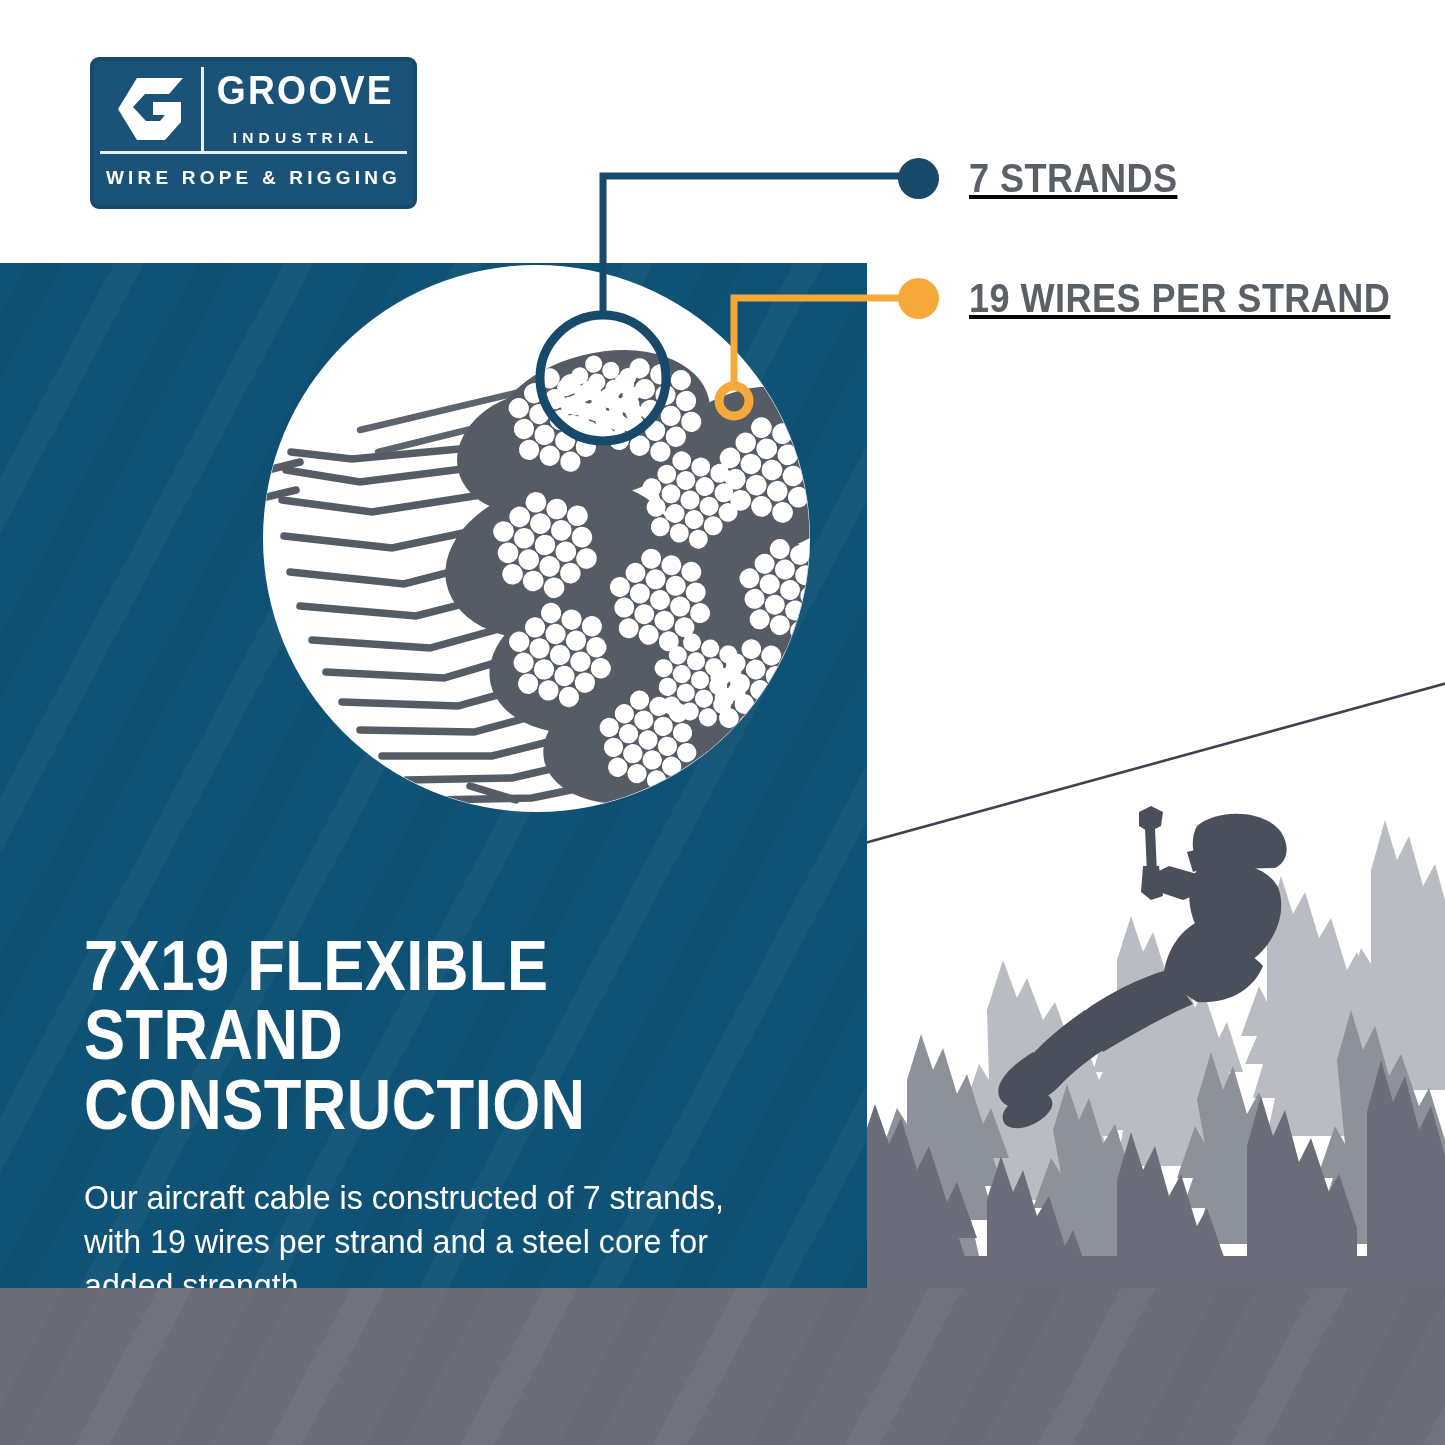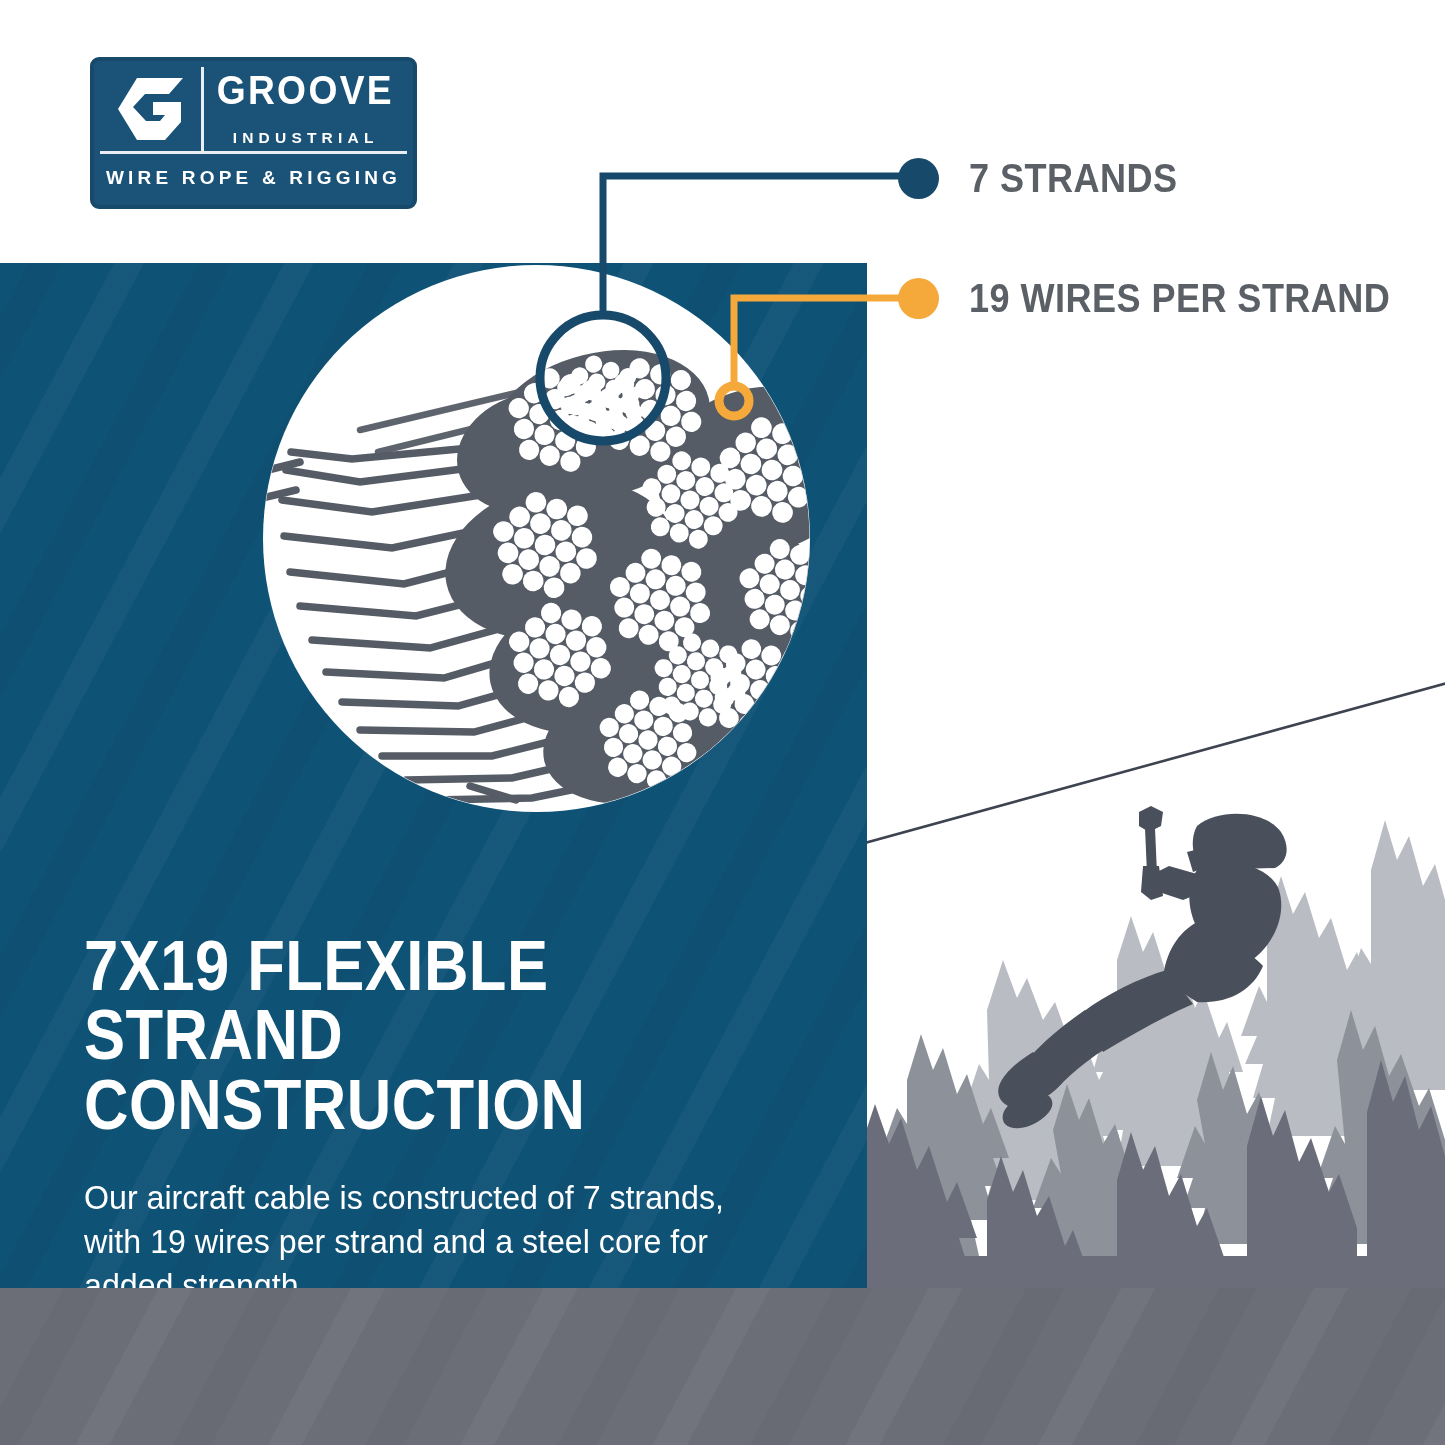--- a/index.html
+++ b/index.html
@@ -40,21 +40,21 @@
 
   
   .title-wrap{position:absolute;left:84px;top:884px;width:760px;margin-top:48px;}
   .title{color:#ffffff;font-weight:bold;font-size:70px;line-height:.99;
          letter-spacing:.5px;transform:scaleX(.88);transform-origin:left center;
          font-family:"Liberation Sans",sans-serif;white-space:pre-line;}
   .body-copy{color:#ffffff;font-size:33.5px;line-height:1.32;margin-top:36px;
              width:730px;transform:scaleX(.96);transform-origin:left top;}
 
   
-  .callout{position:absolute;display:flex;align-items:center;}
+  .callout{position:absolute;display:flex;align-items:center;text-decoration:underline;}
   .dot{border-radius:50%;flex:none;}
   .c-label{margin-left:30px;font-weight:bold;font-size:41px;letter-spacing:.5px;
            color:#5b6066;transform:scaleX(.88);transform-origin:left center;
            white-space:nowrap;}
 
   #callout-1{left:898px;top:155px;}
   #callout-1 .dot{width:41px;height:41px;background:#17496b;}
   #callout-2{left:898px;top:275px;}
   #callout-2 .dot{width:41px;height:41px;background:#f5a93a;}
   #callout-3{left:898px;top:388px;}

